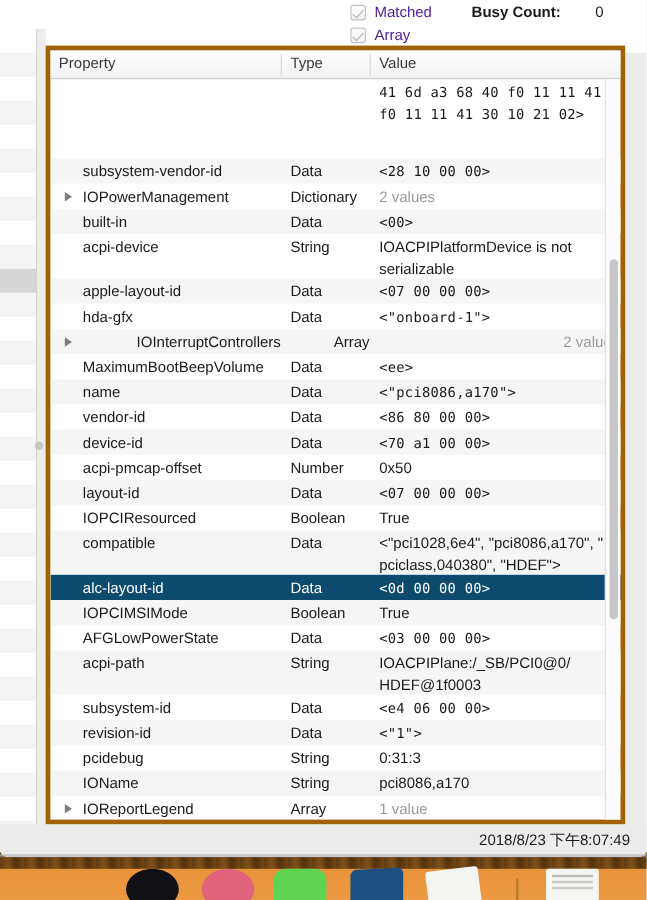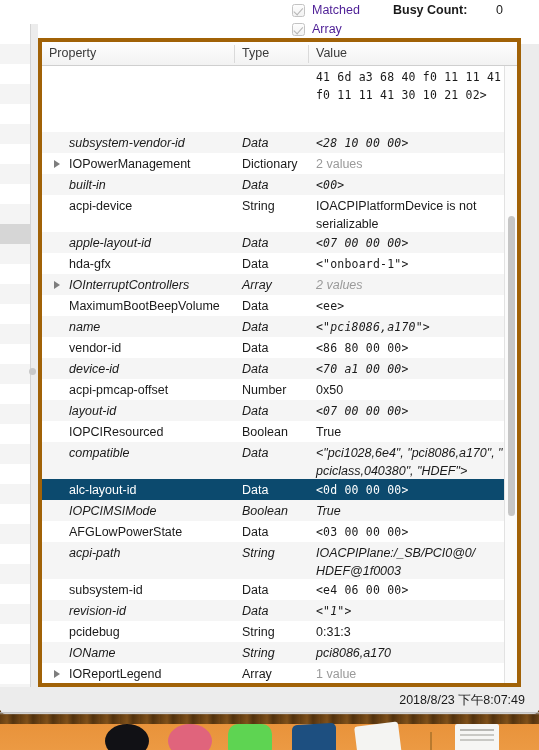--- a/index.html
+++ b/index.html
@@ -105,21 +105,21 @@
   .thd1 { left:192px; } .thd2 { left:266px; }
 
   .tbody {
     position:absolute; left:0; top:24px; width:483px; height:624px;
     overflow:hidden;
   }
   .row {
     position:relative; width:483px;
     border:0; display:block;
   }
-  .row.alt { background:#f5f5f5;font-style:italic; }
+  .row.alt { background:#f5f5f5; }
   .row.selected { background:#0c4a6e; }
   .cell {
     position:absolute; font-size:12.5px; color:#1a1a1a;
     white-space:pre-wrap; line-height:18px;
   }
   .c-prop { left:27px; top:2px; width:165px; }
   .c-type { left:200px; top:2px; width:66px; }
   .c-val  { left:274px; top:2px; width:200px; }
   .row.selected .cell { color:#ffffff; }
   .val-muted { color:#9a9a9a !important; }
@@ -272,21 +272,21 @@
           <div class="row alt" style="height: 21px;">
             <div class="cell c-prop">apple-layout-id</div>
             <div class="cell c-type">Data</div>
             <div class="cell c-val mono">&lt;07 00 00 00&gt;</div>
           </div>
           <div class="row" style="height: 21px;">
             <div class="cell c-prop">hda-gfx</div>
             <div class="cell c-type">Data</div>
             <div class="cell c-val mono">&lt;"onboard-1"&gt;</div>
           </div>
-          <div class="row alt" style="height: 21px;">
+          <div class="row alt" style="height: 21px; text-align: right;">
             <div class="tri"></div>
             <div class="cell c-prop">IOInterruptControllers</div>
             <div class="cell c-type">Array</div>
             <div class="cell c-val val-muted">2 values</div>
           </div>
           <div class="row" style="height: 21px;">
             <div class="cell c-prop">MaximumBootBeepVolume</div>
             <div class="cell c-type">Data</div>
             <div class="cell c-val mono">&lt;ee&gt;</div>
           </div>

